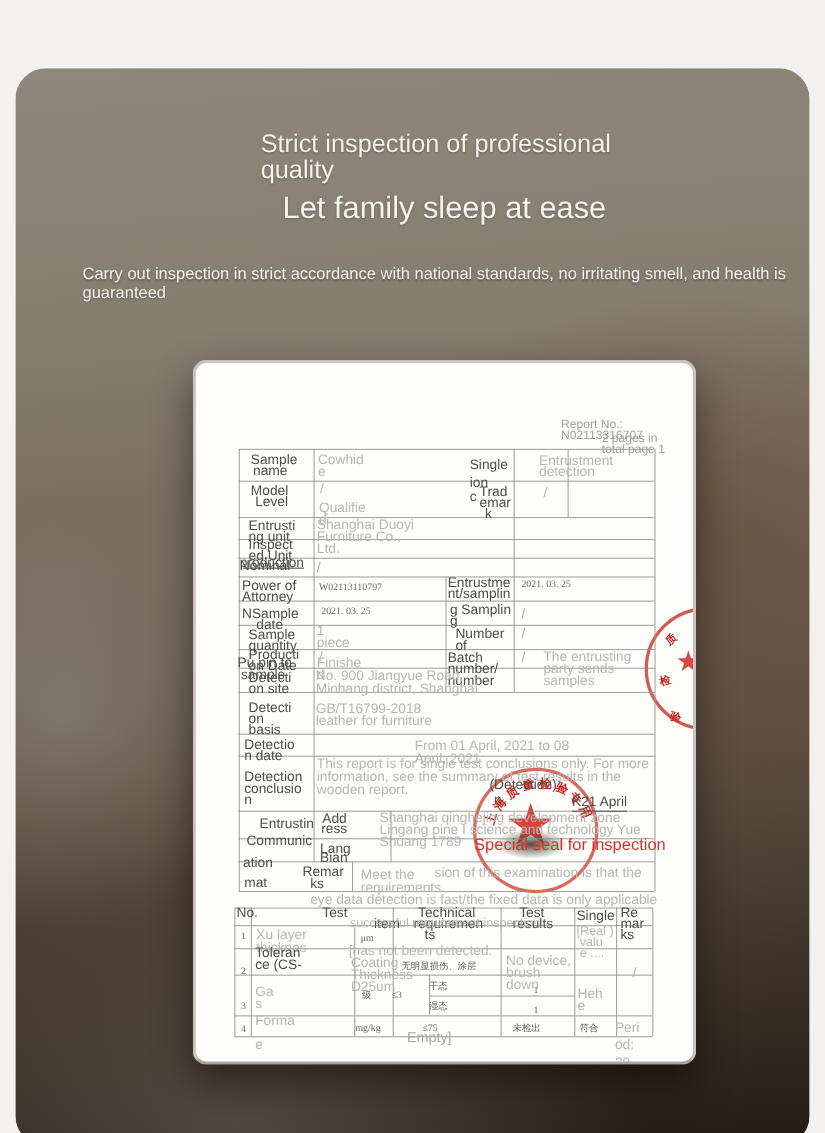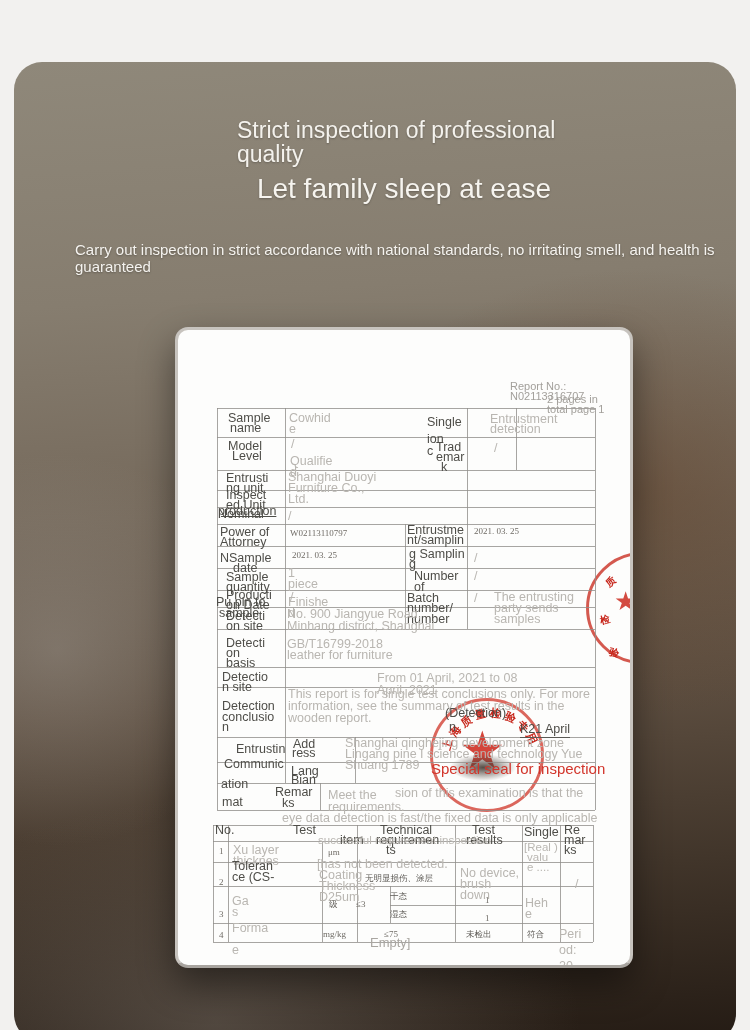--- a/index.html
+++ b/index.html
@@ -212,21 +212,21 @@
         <div class="f lab" style="left: 48px; top: 280px;">Detecti</div>
         <div class="f lab" style="left: 48px; top: 290px;">on site</div>
         <div class="f val" style="left: 109px; top: 278px;">No. 900 Jiangyue Road,</div>
         <div class="f val" style="left: 109px; top: 290px;">Minhang district, Shanghai</div>
         <div class="f lab" style="left: 48px; top: 307px;">Detecti</div>
         <div class="f lab" style="left: 48px; top: 317px;">on</div>
         <div class="f lab" style="left: 48px; top: 327px;">basis</div>
         <div class="f val" style="left: 109px; top: 308px;">GB/T16799-2018</div>
         <div class="f val" style="left: 109px; top: 319px;">leather for furniture</div>
         <div class="f lab" style="left: 44px; top: 341px;">Detectio</div>
-        <div class="f lab" style="left: 44px; top: 351px;">n site</div>
+        <div class="f lab" style="left: 44px; top: 351px;">n date</div>
         <div class="f val" style="left: 199px; top: 342px;">From 01 April, 2021 to 08</div>
         <div class="f val" style="left: 199px; top: 354px;">April, 2021</div>
         <div class="f lab" style="left: 44px; top: 370px;">Detection</div>
         <div class="f lab" style="left: 44px; top: 381px;">conclusio</div>
         <div class="f lab" style="left: 44px; top: 391px;">n</div>
         <div class="f val" style="left: 110px; top: 358px;">This report is for single test conclusions only. For more</div>
         <div class="f val" style="left: 110px; top: 370px;">information, see the summary of test results in the</div>
         <div class="f val" style="left: 110px; top: 382px;">wooden report.</div>
         <div class="f lab" style="left: 267px; top: 377px;">(Detection)</div>
         <div class="f lab" style="left: 271px; top: 391px;">n</div>

